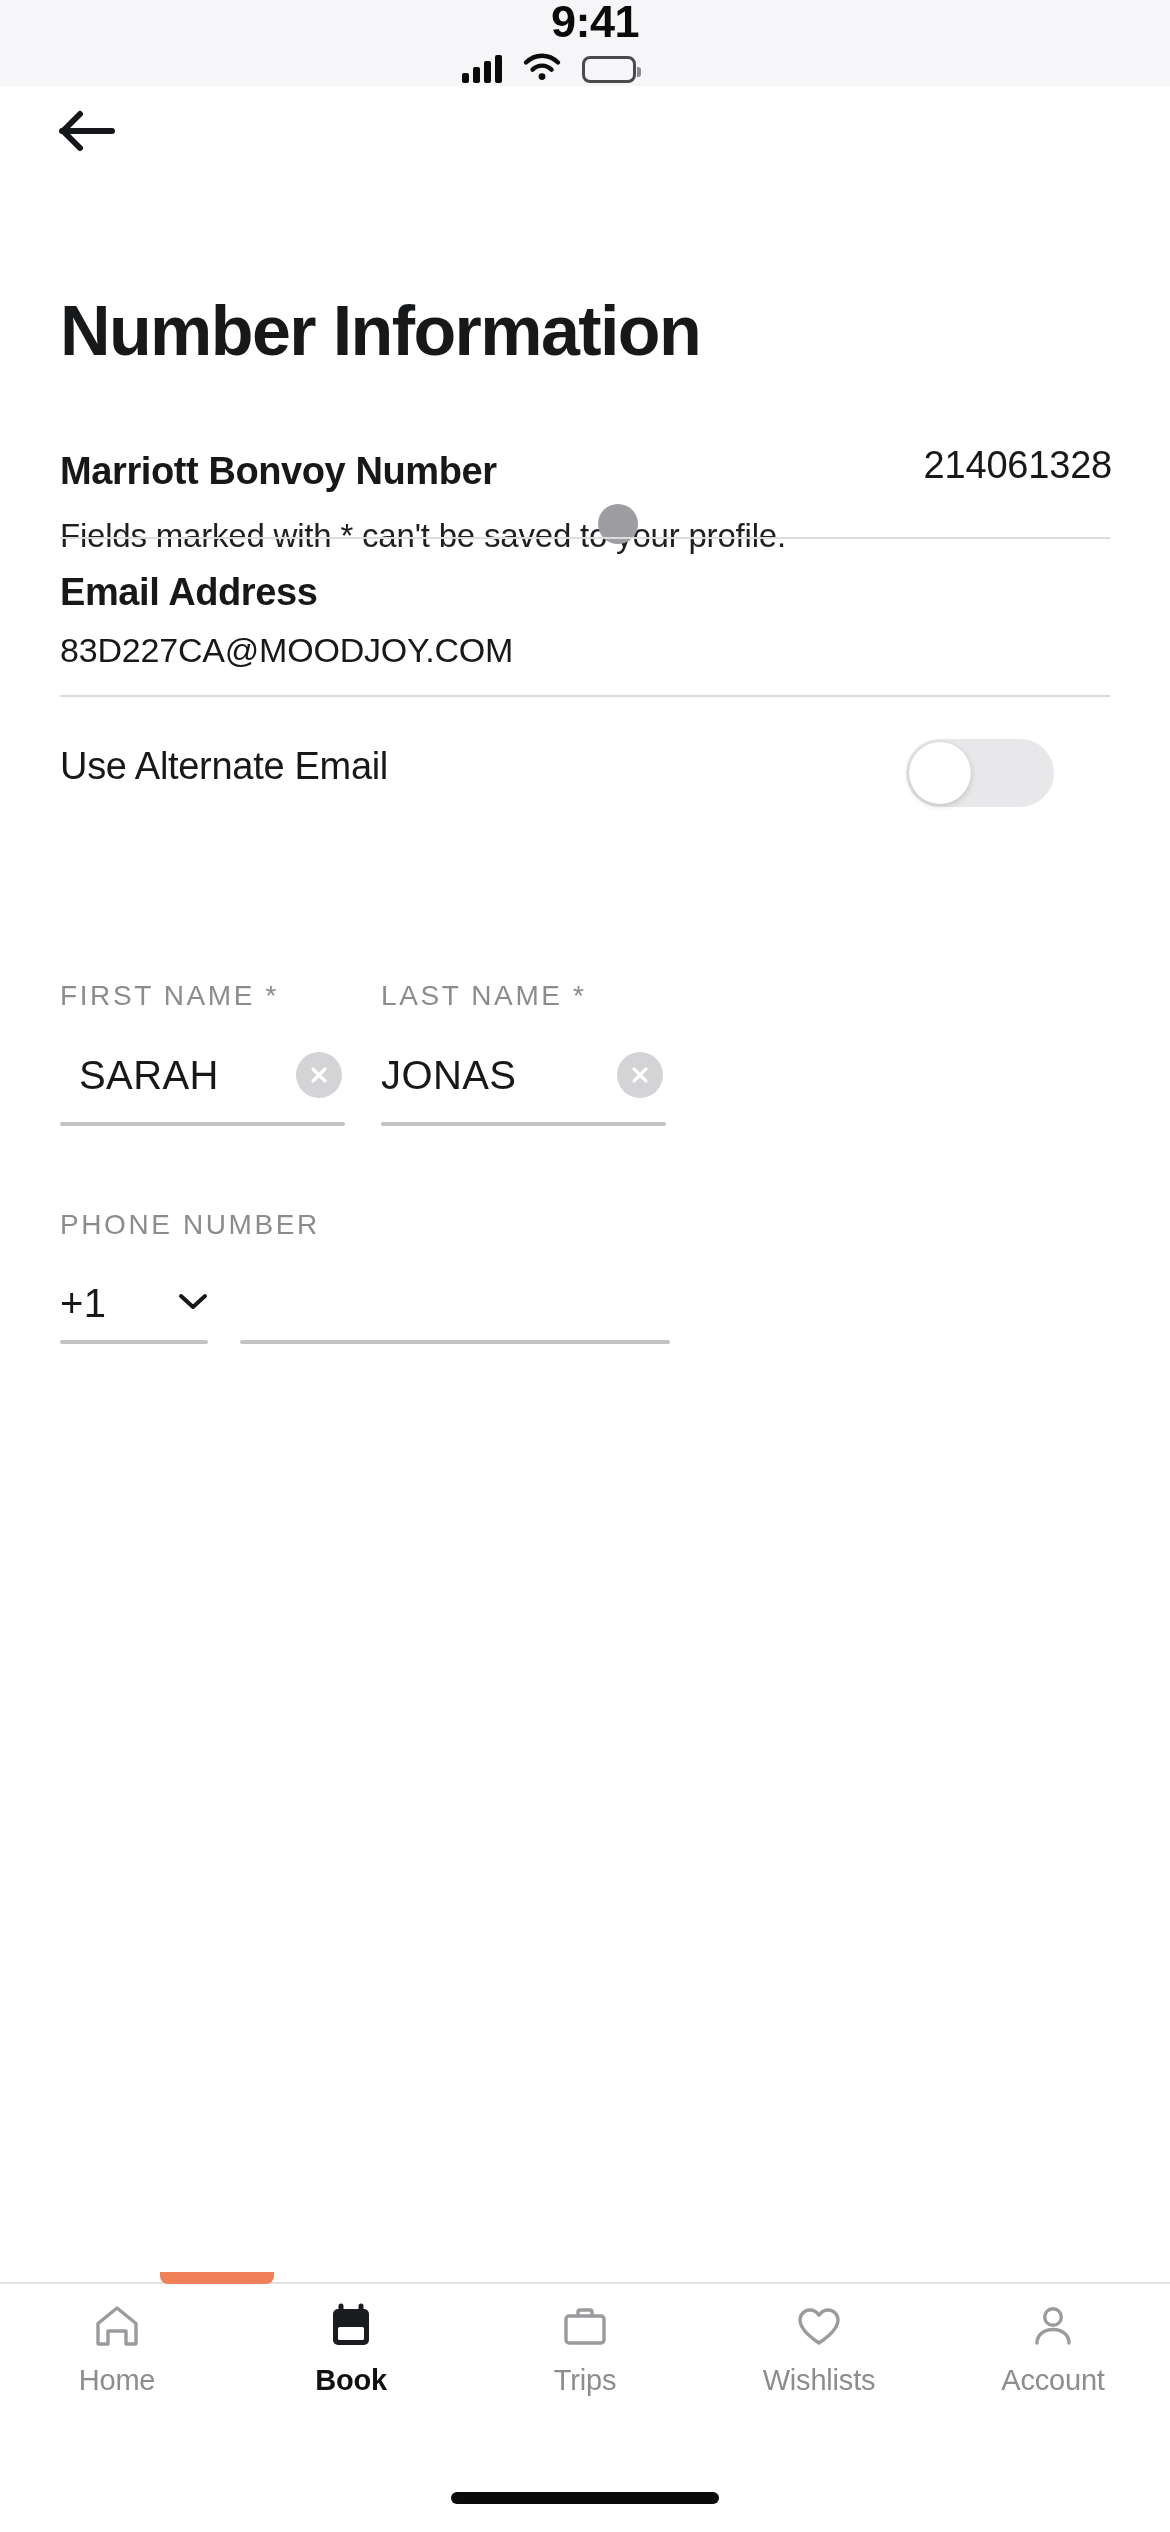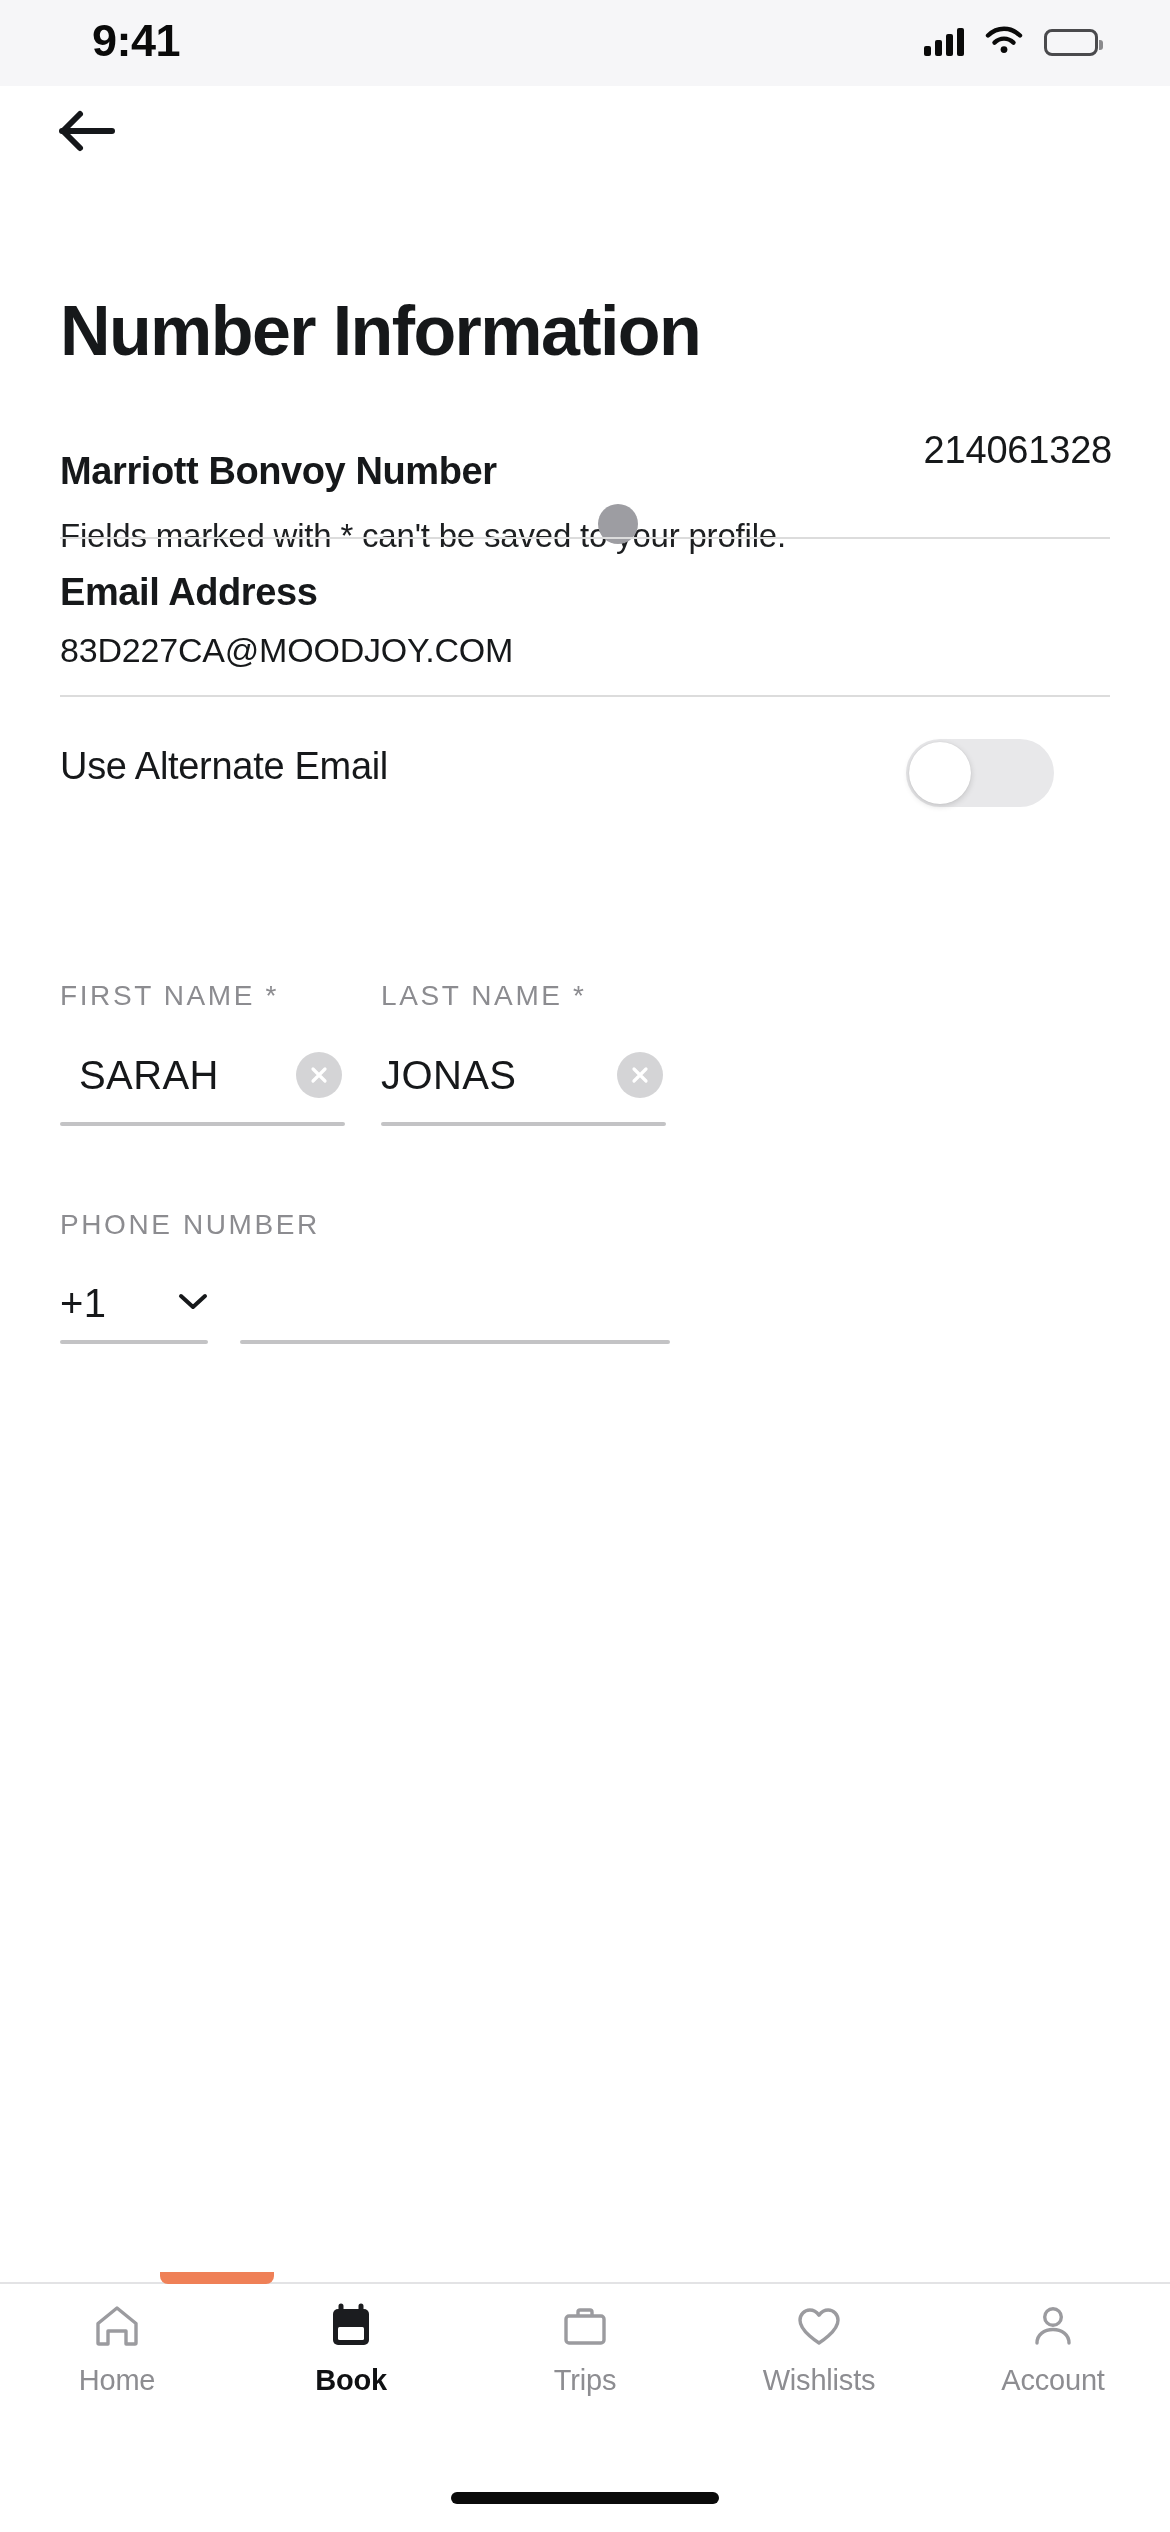--- a/index.html
+++ b/index.html
@@ -19,20 +19,21 @@
   }
 
   
   #status-bar {
     position:absolute; top:0; left:0;
     width:1170px; height:86px;
     background:#F6F6F8;
     display:flex; align-items:center;
     justify-content:space-between;
     padding:0 72px 0 0;
+    flex-direction:column;
   }
   #status-time {
     font-size:45px; font-weight:700;
     color:#0a0a0a; letter-spacing:-0.5px;
     margin-left:92px; margin-top:-4px;
   }
   #status-icons {
     display:flex; align-items:center; gap:20px;
     margin-top:-2px;
   }
@@ -96,21 +97,21 @@
     font-size:38px; font-weight:400;
     color:#16181a; letter-spacing:-0.2px;
   }
   .divider {
     position:absolute; left:60px; width:1050px;
     height:2px; background:#dcdcdc;
   }
 
   
   #bonvoy-label { top:450px; left:60px; }
-  #bonvoy-value { top:429px; right:58px;margin-left:30px; }
+  #bonvoy-value { top:444px; right:58px;margin-left:30px; }
   #divider-1 { top:537px; }
   
   #email-label { top:571px; left:60px; }
   #email-value { top:631px; left:60px; font-size:34px; }
   #divider-2 { top:695px; }
   
   #alt-email-label {
     position:absolute; top:745px; left:60px;
     font-size:38px; font-weight:400;
     color:#16181a; letter-spacing:-0.3px;

